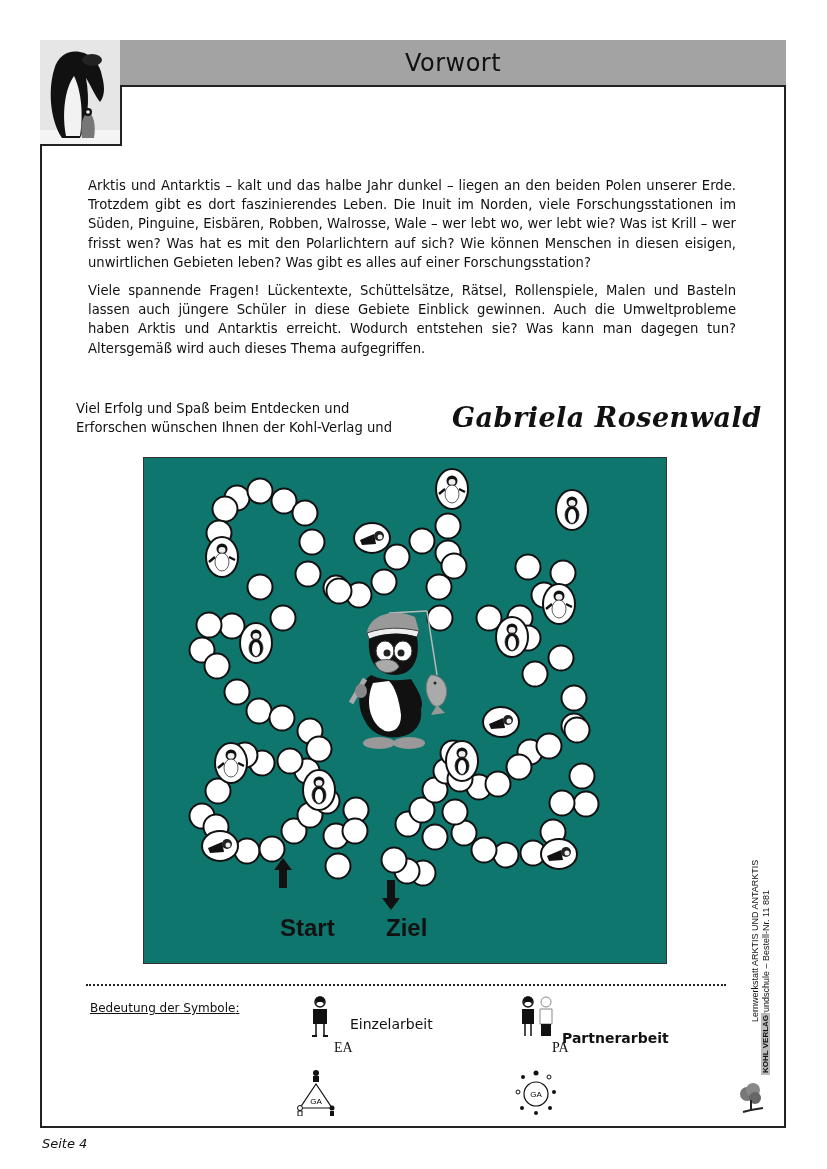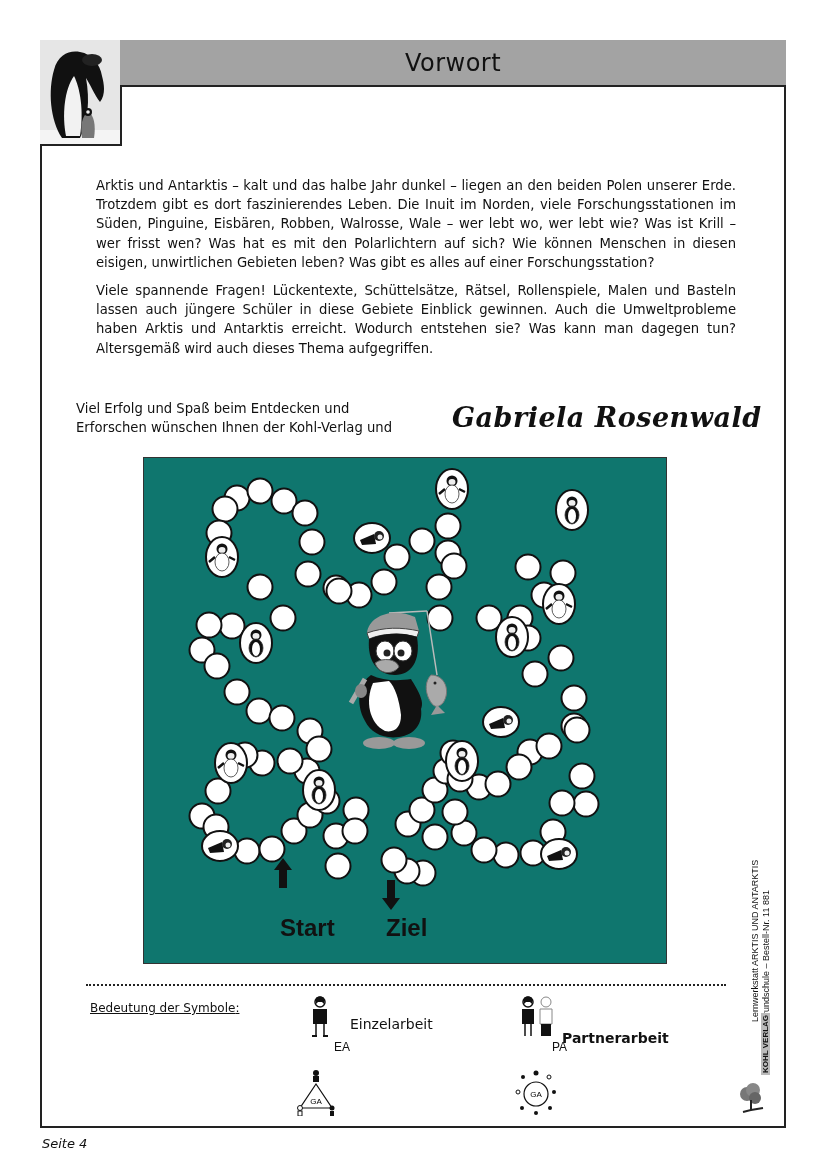--- a/index.html
+++ b/index.html
@@ -3,33 +3,33 @@
 <meta charset="utf-8">
 <style>
   html, body { margin:0; padding:0; background:#ffffff; }
   body { width:827px; height:1169px; position:relative; overflow:hidden; font-family:"DejaVu Sans", sans-serif; color:#111; }
   .page-frame { position:absolute; left:40px; top:40px; width:746px; height:1088px; border:2px solid #222; box-sizing:border-box; }
   .header-photo { position:absolute; left:40px; top:40px; width:82px; height:106px; border-right:2px solid #222; border-bottom:2px solid #222; box-sizing:border-box; background:linear-gradient(#d8d8d8,#f0f0f0); overflow:hidden; }
   .header-bar { position:absolute; left:120px; top:40px; width:666px; height:47px; border-bottom:2px solid #222; background:#a3a3a3; box-sizing:border-box; display:flex; align-items:center; justify-content:center; }
   .header-title { font-family:"DejaVu Sans", sans-serif; font-size:24px; letter-spacing:0.5px; color:#111; }
   .content { position:absolute; left:88px; top:176px; width:648px; font-family:"DejaVu Sans", sans-serif; font-size:13.2px; line-height:19.2px; color:#111; }
   .greeting { font-weight:bold; margin:0 0 6px 0; font-size:13px; }
-  .para { margin:0 0 9px 8px; text-align:justify; }
+  .para { margin:0 0 9px 0; text-align:justify; }
   .closing { position:absolute; left:76px; top:399px; width:340px; font-size:13.2px; line-height:19.2px; }
   .signature { position:absolute; left:452px; top:402px; font-family:"DejaVu Serif", serif; font-style:italic; font-size:27px; font-weight:bold; color:#111; letter-spacing:0.5px; }
   .board { position:absolute; left:143px; top:457px; width:524px; height:507px; border:1.5px solid #333; box-sizing:border-box; background:#0f766e; }
   .board svg { position:absolute; left:0; top:0; }
   .board-label { position:absolute; font-family:"Liberation Sans", sans-serif; font-weight:bold; font-size:24px; color:#111; }
   .dotted { position:absolute; left:86px; top:984px; width:640px; border-top:2px dotted #222; }
   .legend-title { position:absolute; left:90px; top:1001px; font-size:12px; text-decoration:underline; }
   .legend-colon { text-decoration:none; }
   .legend-item { position:absolute; display:flex; align-items:flex-start; }
   .legend-icon { width:40px; height:50px; position:relative; }
   .legend-text { font-size:14px; line-height:20px; color:#111; margin-left:4px; }
-  .legend-code { position:absolute; font-family:Liberation Sans, sans-serif; font-size:12px;padding-left:24px; }
+  .legend-code { position:absolute; font-family:Liberation Serif, serif; font-size:14px;padding-left:24px; }
   .side-text { position:absolute; left:742px; top:1090px; transform-origin:0 0; transform:rotate(-90deg); font-family:"Liberation Sans", sans-serif; font-size:9px; line-height:11px; white-space:nowrap; }
   .side-text div { white-space:nowrap; }
   .kohl-logo { position:absolute; left:737px; top:1035px; width:40px; height:80px; }
   .kohl-label { position:absolute; left:761px; top:1075px; transform-origin:0 0; transform:rotate(-90deg); font-family:"Liberation Sans", sans-serif; font-size:8px; font-weight:bold; background:#bbb; padding:0 2px; white-space:nowrap; }
   .footer-page { position:absolute; left:42px; top:1136px; font-style:italic; font-size:13px; }
 </style>
 </head>
 <body>
 
 <div class="page-frame"></div>

